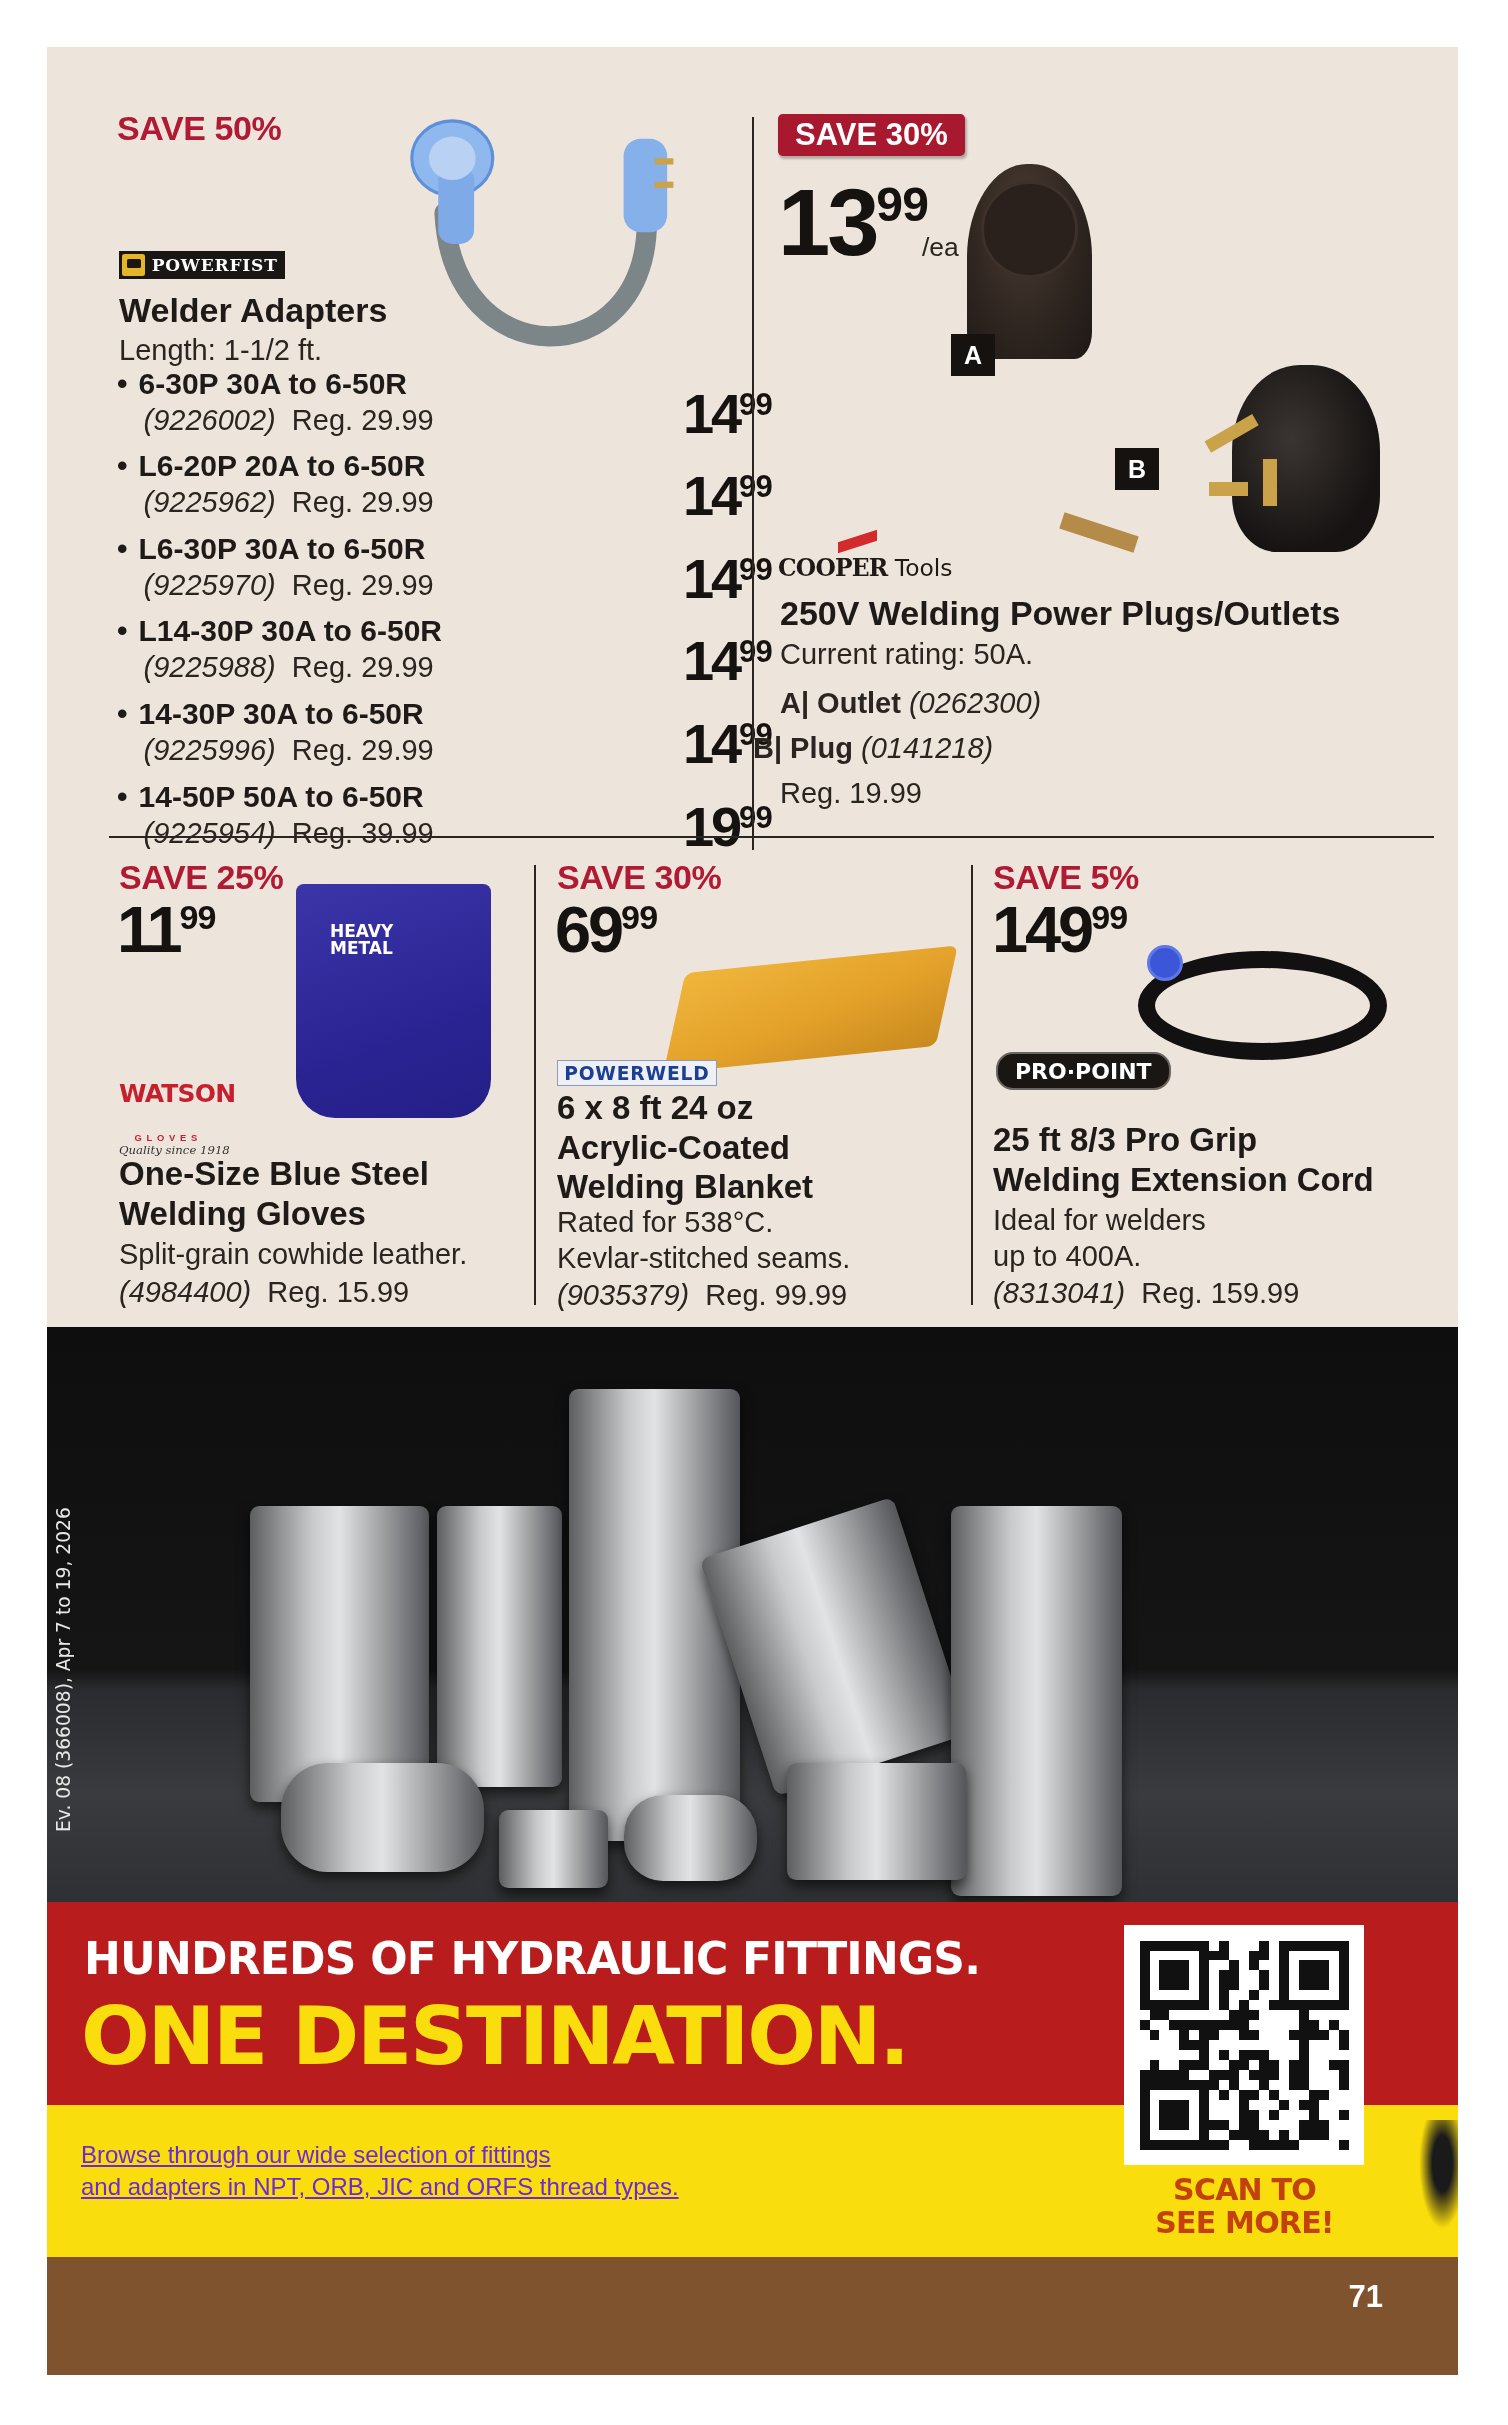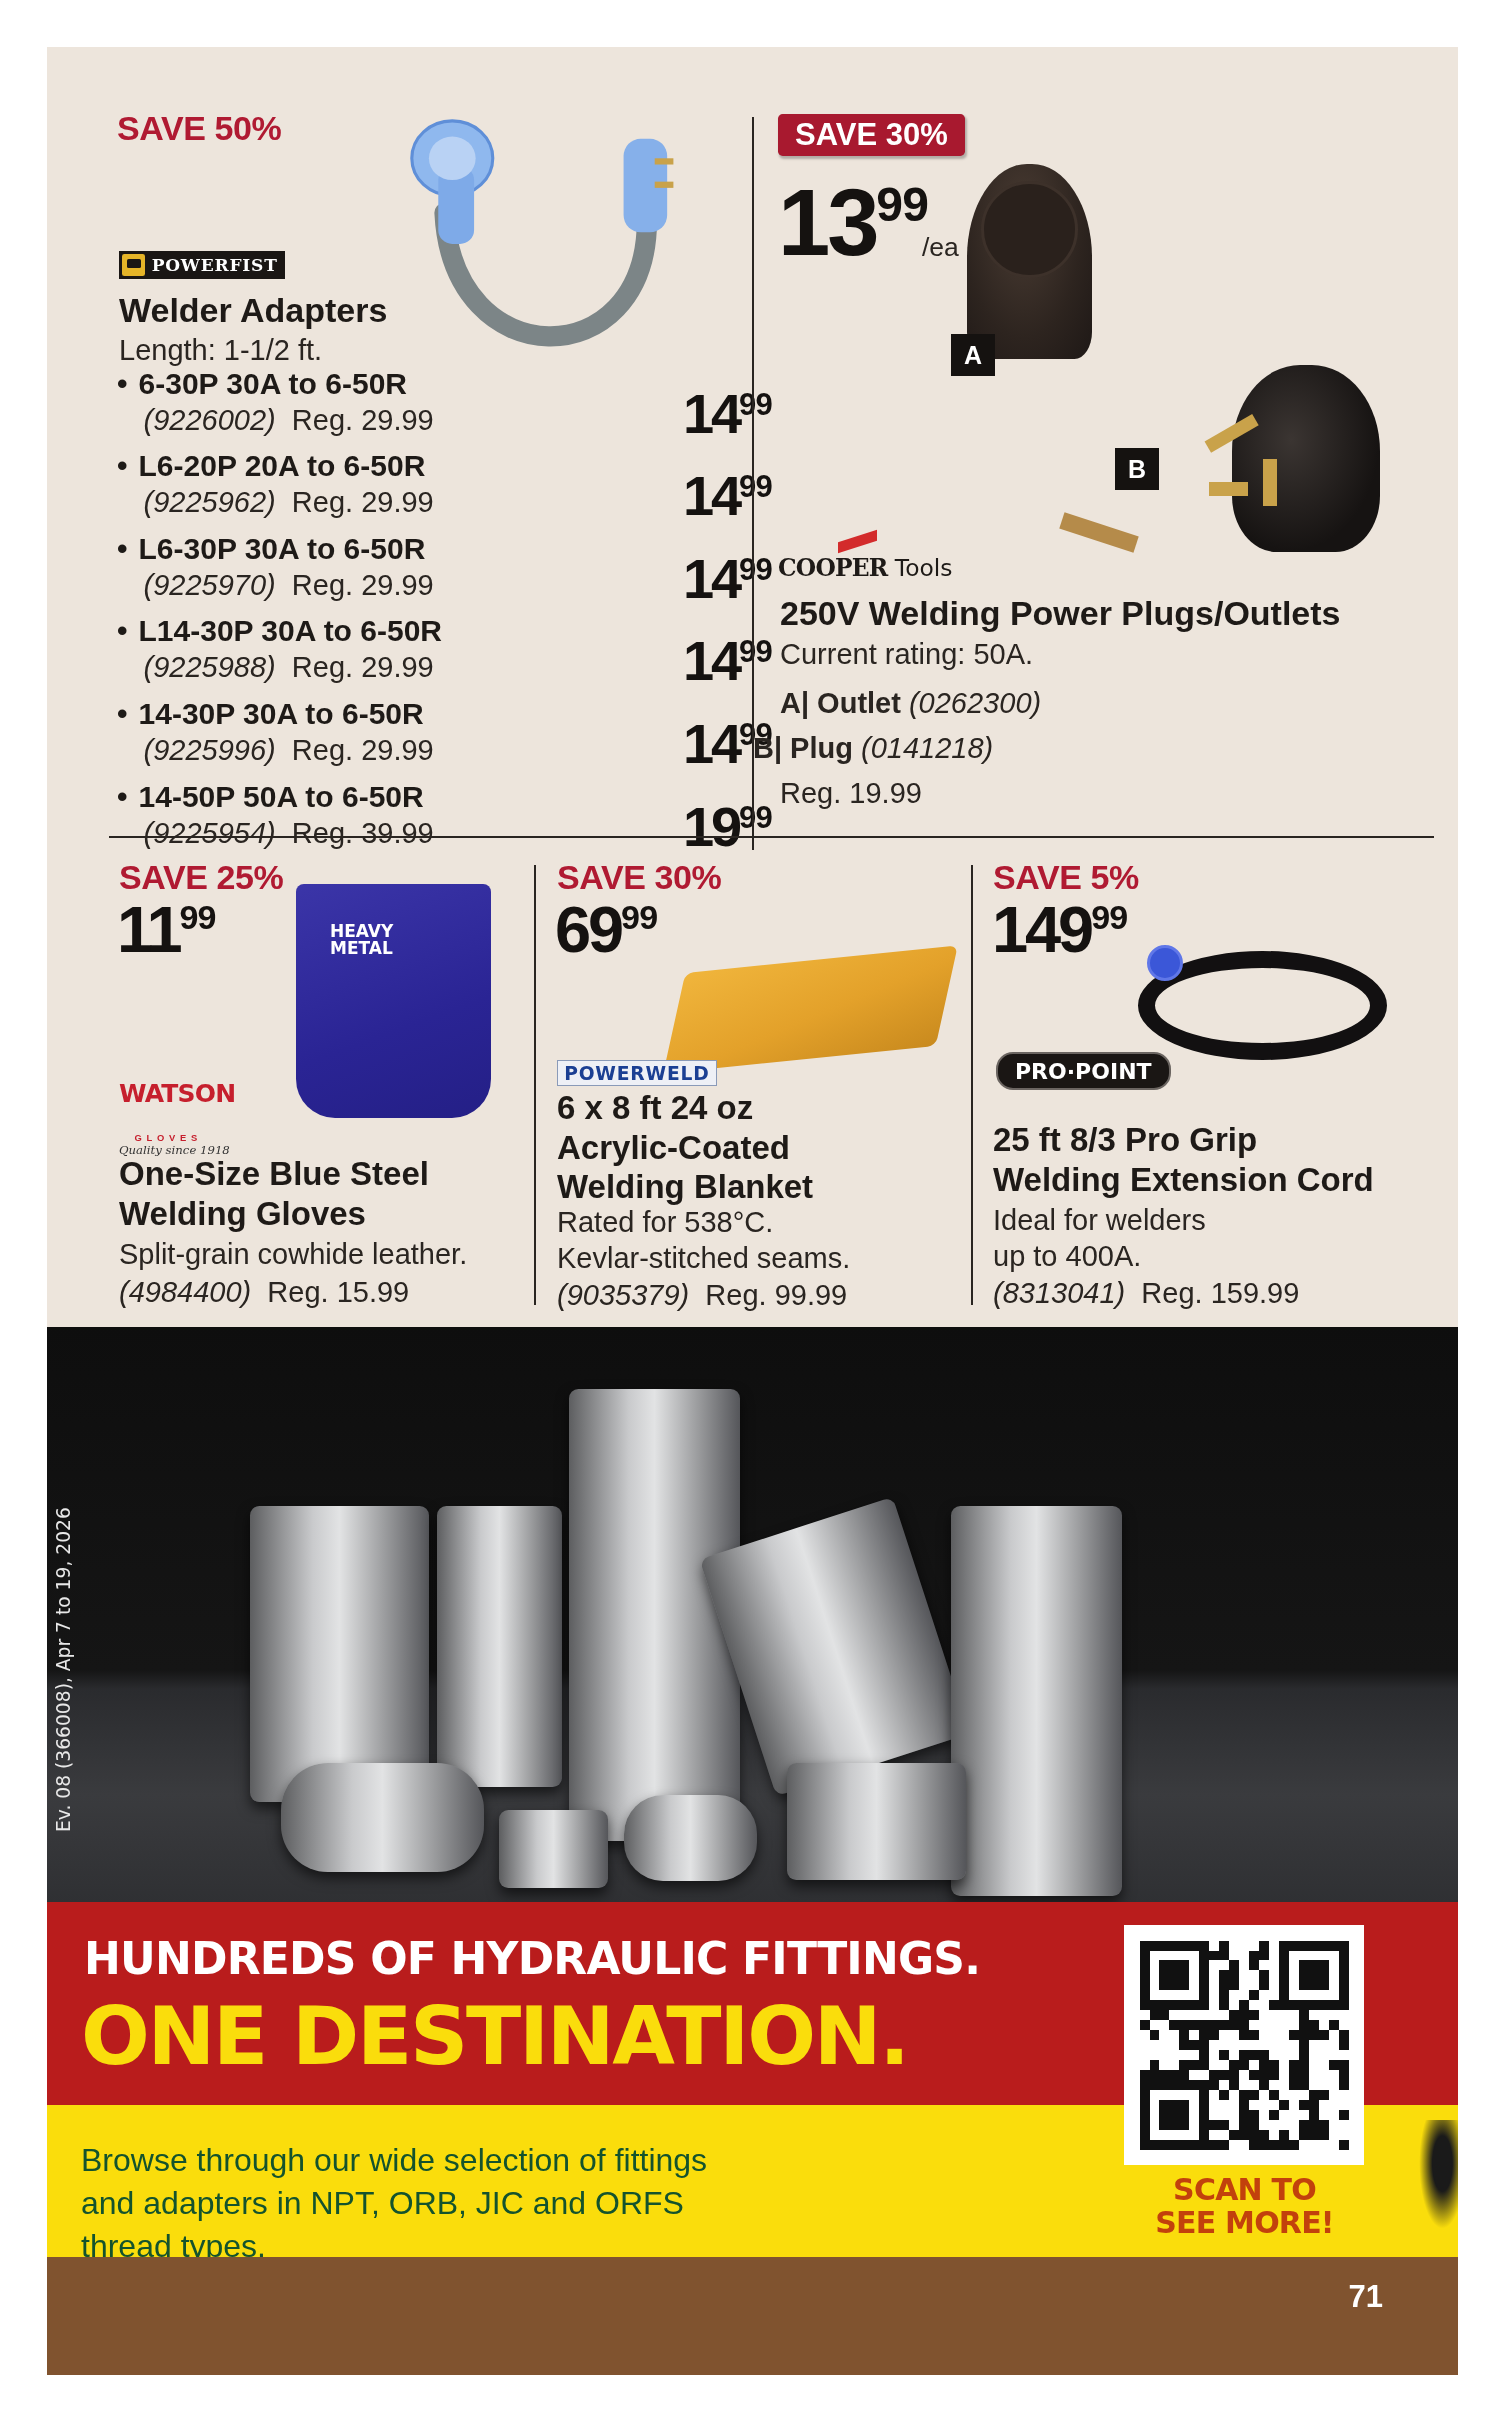--- a/index.html
+++ b/index.html
@@ -59,21 +59,21 @@
   
   .photo { position: absolute; left: 0; top: 1280px; width: 1411px; height: 624px; background: linear-gradient(180deg, #0e0e0e 0%, #151515 55%, #2a2b2e 58%, #3a3b3e 75%, #2a2b2e 100%); overflow: hidden; }
   .photo .fitting { position: absolute; background: linear-gradient(90deg, #5d5e60 0%, #c9cacc 35%, #e2e3e4 50%, #9c9d9f 75%, #55565a 100%); border-radius: 9.4px; box-shadow: 0 6.2px 12.5px rgba(0,0,0,0.6); }
   .vertical-note { position: absolute; left: 6.2px; top: 1785px; transform: rotate(-90deg); transform-origin: left top; color: #e8e8e8; font-size: 18.7px; white-space: nowrap; font-family: "DejaVu Sans", sans-serif; }
 
   
   .banner-blue { position: absolute; left: 0; top: 1855px; width: 1411px; height: 203px; background: #b91c1c; }
   .banner-blue .line1 { position: absolute; left: 37px; top: 31px; color: #fff; font-weight: bold; font-size: 44px; letter-spacing: -0.8px; font-family: "DejaVu Sans", sans-serif; }
   .banner-blue .line2 { position: absolute; left: 34px; top: 87px; color: #fadd0c; font-weight: bold; font-size: 81px; letter-spacing: -2.3px; font-family: "DejaVu Sans", sans-serif; }
   .banner-yellow { position: absolute; left: 0; top: 2058px; width: 1411px; height: 153px; background: #fadd0c; }
-  .banner-yellow .body-text { position: absolute; left: 34px; top: 34px; font-size: 32px; line-height: 1.35; color: #14532d; width: 701px; }
+  .banner-yellow .body-text { position: absolute; left: 34px; top: 34px; font-size: 24px; line-height: 1.35; color: #6d28d9; width: 701px; text-decoration: underline; }
   .qr { position: absolute; left: 1077px; top: 1878px; width: 240px; height: 240px; background: #fff; padding: 15.6px; }
   .qr-grid { width: 209px; height: 209px; display: grid; grid-template-columns: repeat(21, 1fr); grid-template-rows: repeat(21, 1fr); }
   .qr-grid div { background: transparent; }
   .qr-grid div.on { background: #111; }
   .scan-cta { position: absolute; left: 1076px; top: 2126px; width: 243px; text-align: center; font-weight: bold; font-size: 30px; line-height: 1.1; color: #c2410c; letter-spacing: -0.8px; font-family: "DejaVu Sans", sans-serif; }
   .splatter { position: absolute; left: 1372px; top: 2073px; width: 39px; height: 109px; background: radial-gradient(ellipse at 60% 40%, #1a1a1a 0%, #1a1a1a 30%, transparent 70%); }
 
   .footer { position: absolute; left: 0; top: 2210px; width: 1411px; height: 118px; background: #80532f; }
   .footer .call { position: absolute; left: 28px; top: 22px; color: #fff; font-weight: bold; font-size: 31px; letter-spacing: -0.4px; }
   .footer .page-num { position: absolute; right: 75px; top: 22px; color: #fff; font-weight: bold; font-size: 31px; }

